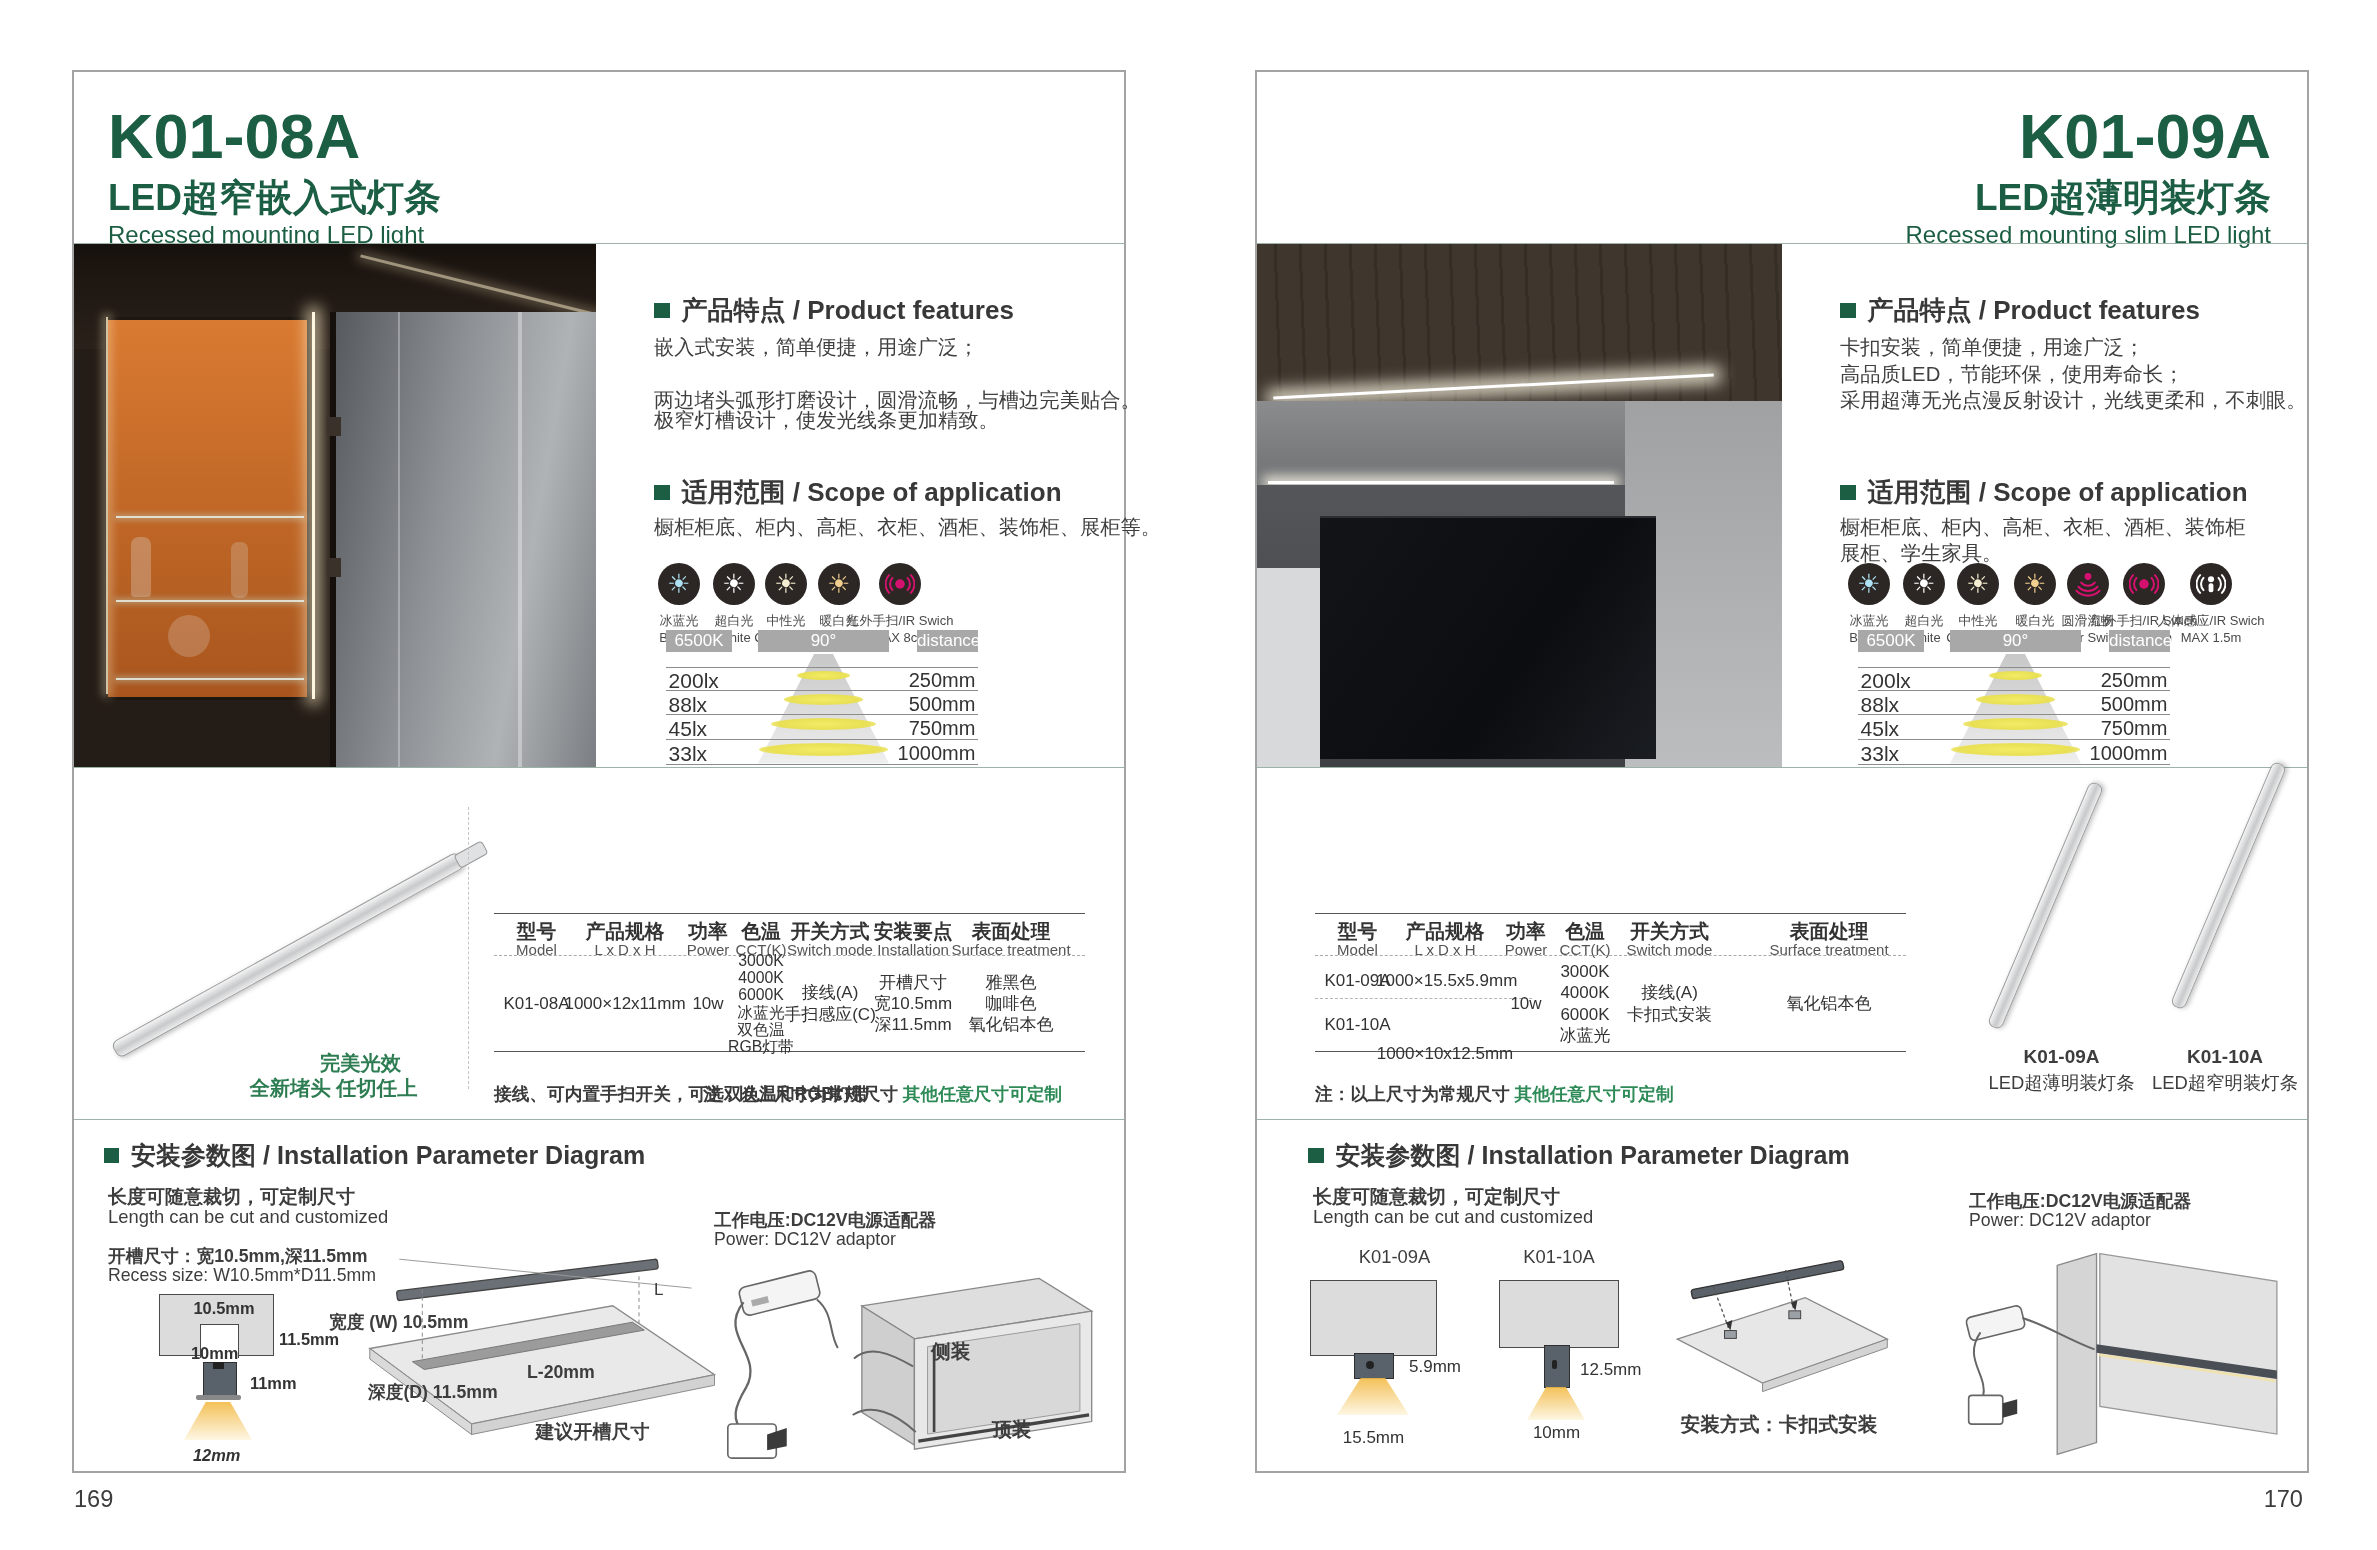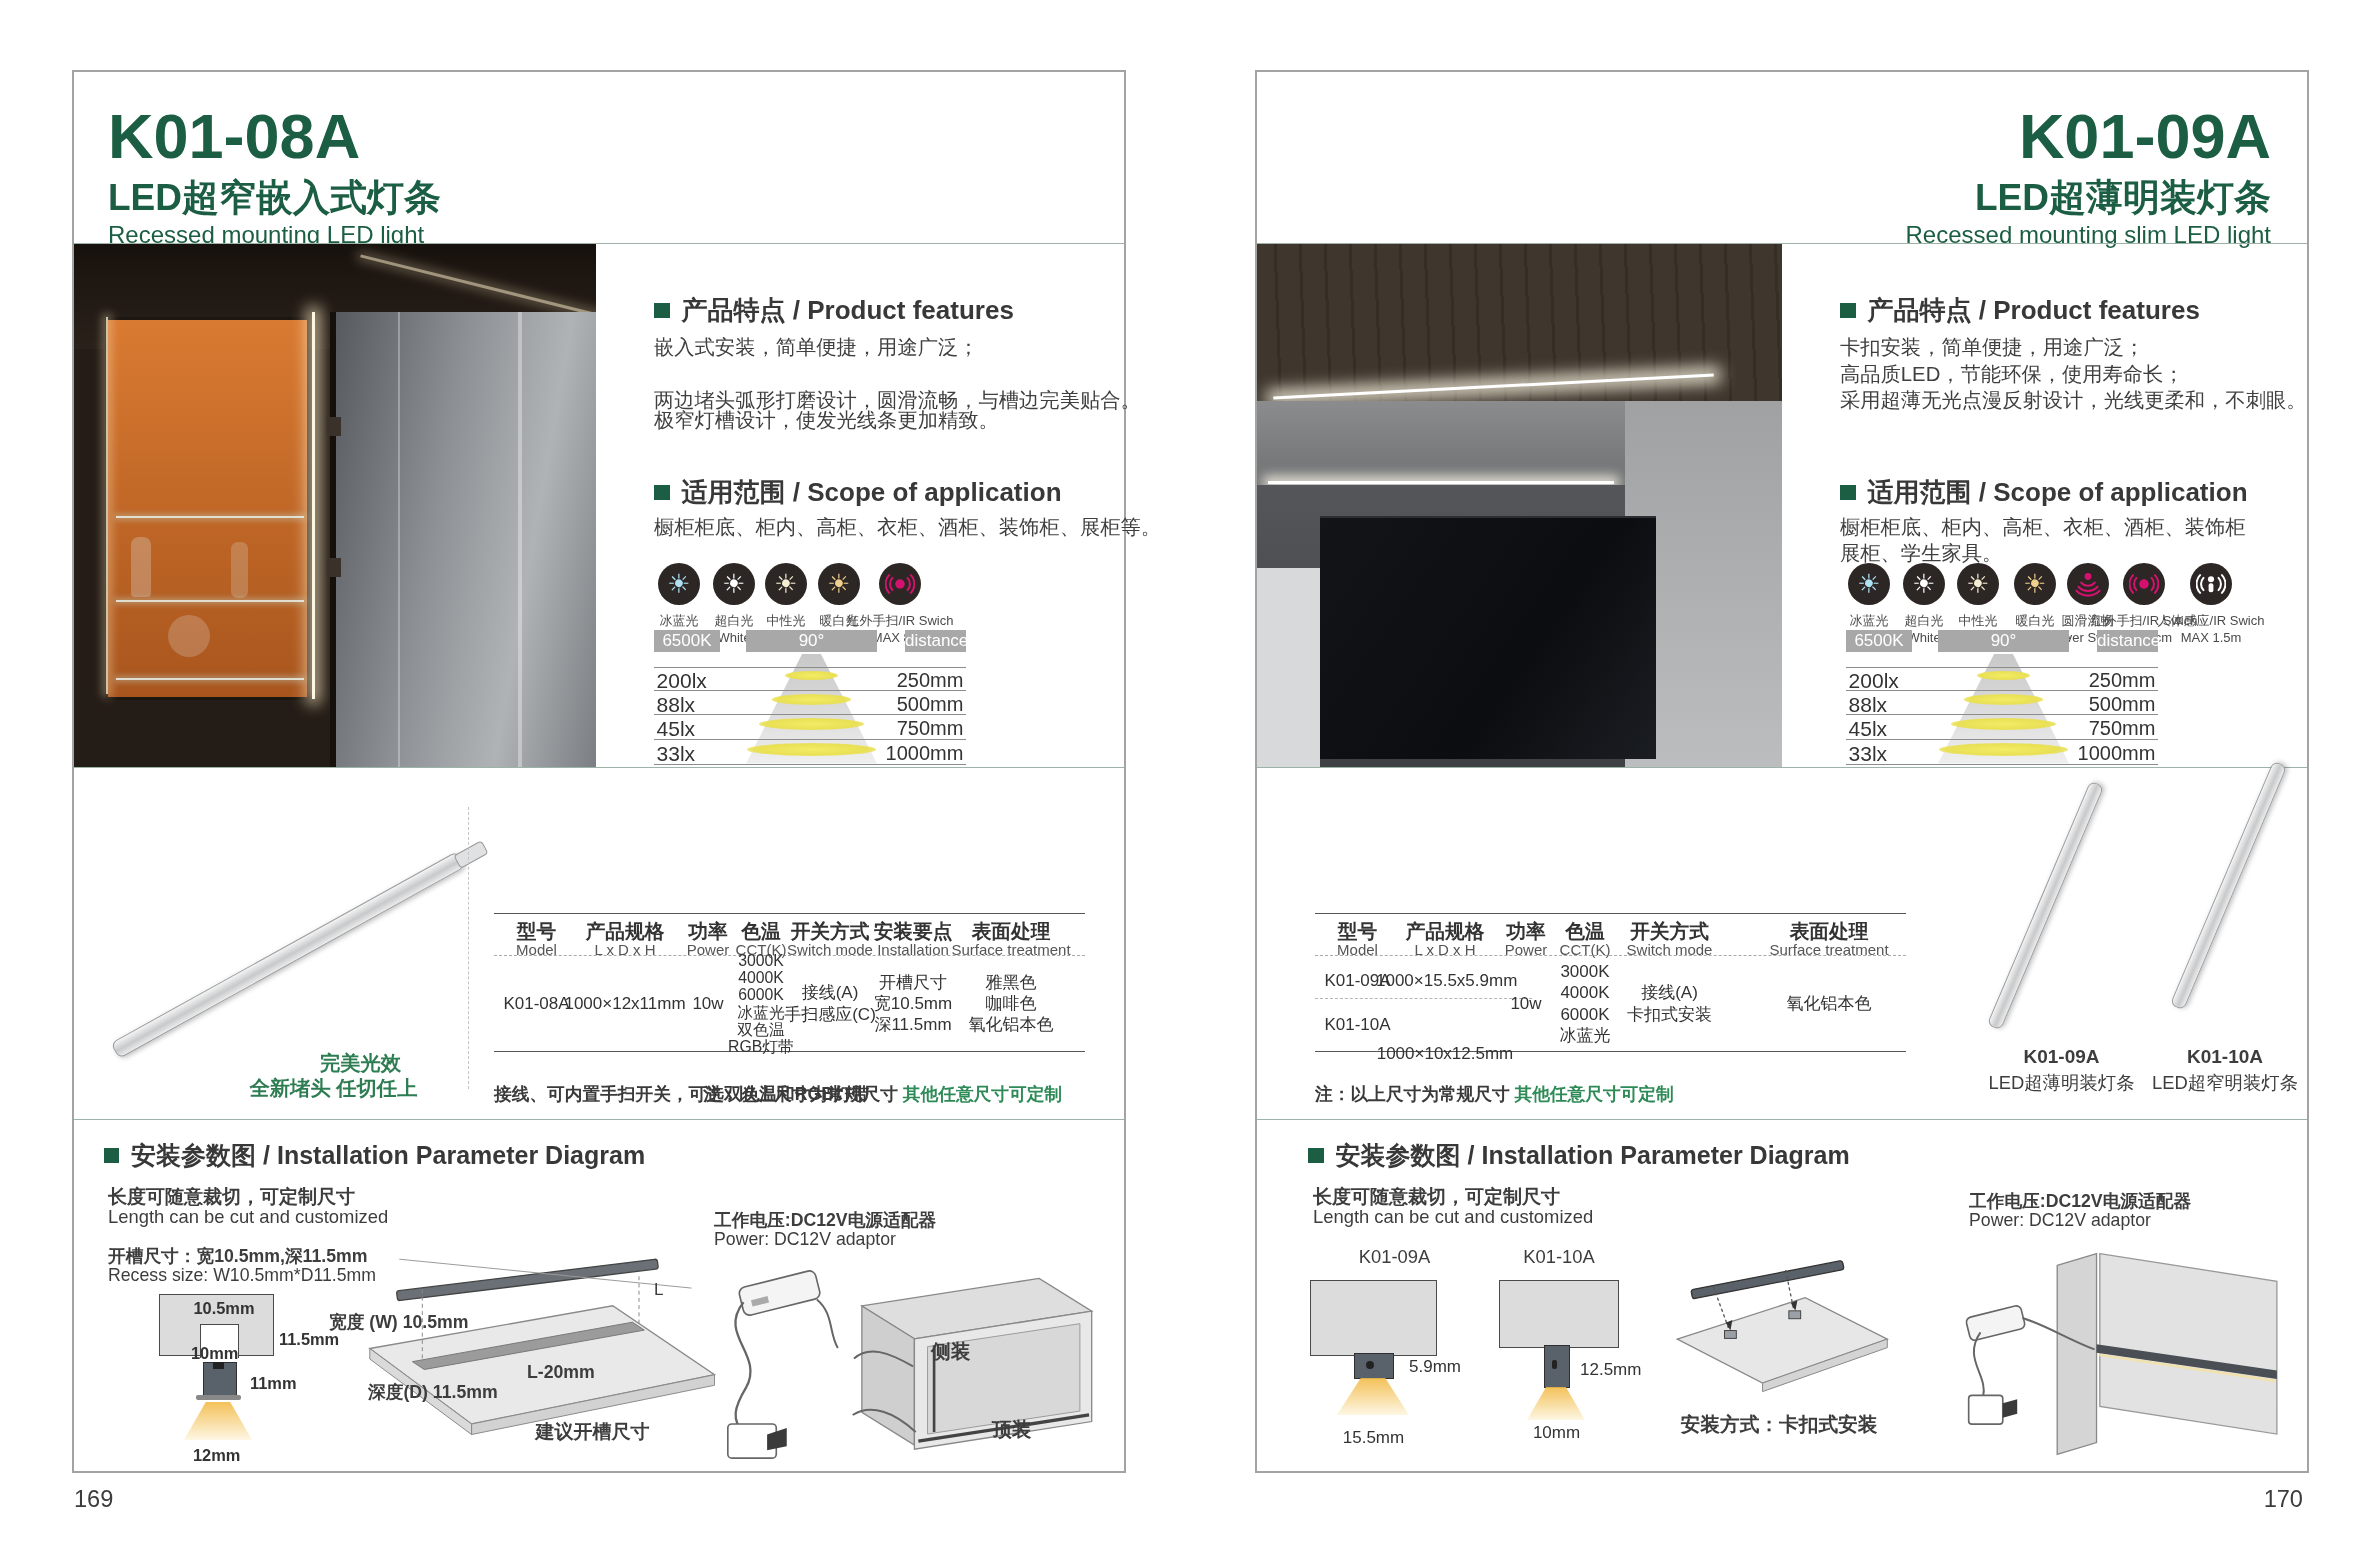--- a/index.html
+++ b/index.html
@@ -13,21 +13,21 @@
   .tcn{font-size:37px;font-weight:bold;color:#1b5e43;line-height:1;}
   .ten{font-size:24px;color:#1b5e43;line-height:1;}
   .sec-h{font-size:26px;font-weight:bold;color:#383838;white-space:nowrap;display:flex;align-items:center;}
   .sec-h .bullet{width:15.8px;height:15.8px;background:#1b5e43;margin-right:11.8px;flex:0 0 auto;}
   .feat{font-size:20.3px;color:#3f3f3f;white-space:nowrap;}
   .icon{position:absolute;text-align:center;}
   .icon .c{width:42px;height:42px;border-radius:50%;background:#2c2724;margin:0 auto 6.6px auto;
            display:flex;align-items:center;justify-content:center;}
   .icon .sun{font-size:26px;line-height:1;}
   .icon .il{font-size:13px;line-height:17px;color:#4a4a4a;white-space:nowrap;}
-  .pm{position:absolute;width:312px;height:138px;}
+  .pm{position:absolute;width:312px;height:138px;margin-left:12px;}
   .pm .chip{position:absolute;background:#a8a8a8;color:#fff;font-size:17px;height:22px;line-height:22px;text-align:center;}
   .pm .rline{position:absolute;left:0;right:0;height:0.7px;background:#8c8c8c;}
   .pm .lx{position:absolute;left:2.6px;font-size:21px;color:#333;}
   .pm .mm{position:absolute;right:2.6px;font-size:20px;color:#333;text-align:right;}
   .pm .cone{position:absolute;left:92px;top:23.6px;width:131px;height:110px;
             background:linear-gradient(180deg,rgba(190,190,190,.85),rgba(225,225,225,.55));
             clip-path:polygon(43% 0,57% 0,100% 100%,0 100%);}
   .pm .ell{position:absolute;border-radius:50%;background:radial-gradient(ellipse at center,#f2ec66 0%,#e9e054 60%,rgba(233,224,84,.2) 100%);}
   .tbl{position:absolute;width:591px;height:139px;}
   .tbl .solid{position:absolute;left:0;right:0;height:1.3px;background:#555;}
@@ -248,21 +248,21 @@
     <div class="panel" style="left:85px;top:1222px;width:113px;height:60px;"></div>
     <div class="abs" style="left:126px;top:1252px;width:37px;height:33px;background:#fff;border-left:1.3px solid #4a4a4a;border-right:1.3px solid #4a4a4a;border-top:1.3px solid #4a4a4a;"></div>
     <div class="dim" style="left:104px;top:1227px;width:92px;text-align:center;">10.5mm</div>
     <div class="dim" style="left:205px;top:1258px;">11.5mm</div>
     <div class="dim" style="left:117px;top:1272px;">10mm</div>
     <div class="profile" style="left:129px;top:1290px;width:31.5px;height:33px;"></div>
     <div class="abs" style="left:139px;top:1290px;width:10.5px;height:6.6px;background:#222;"></div>
     <div class="abs" style="left:122px;top:1323px;width:45px;height:4.6px;background:#888;border-radius:2px;"></div>
     <div class="dim" style="left:176px;top:1302px;">11mm</div>
     <div class="cone-amber" style="left:110px;top:1330px;width:68px;height:38px;clip-path:polygon(32% 0,68% 0,100% 100%,0 100%);"></div>
-    <div class="dim" style="left:119px;top:1374px;">12mm</div>
+    <div class="dim" style="left:119px;top:1374px;font-style:italic;">12mm</div>
 
     <div class="abs" style="left:276px;top:1178px;">
       <svg width="381" height="197" viewBox="0 0 580 300">
         <rect x="70" y="38" width="400" height="15" rx="4" fill="#6b7076" stroke="#444" stroke-width="2" transform="rotate(-7 270 45)"></rect>
         <line x1="75" y1="14" x2="520" y2="58" stroke="#999" stroke-width="1.5"></line>
         <polygon points="30,150 400,85 555,190 185,265" fill="#e9e9e9" stroke="#8a8a8a" stroke-width="2"></polygon>
         <polygon points="185,265 555,190 555,206 185,281" fill="#d2d2d2" stroke="#8a8a8a" stroke-width="1.5"></polygon>
         <polygon points="30,150 185,265 185,281 30,166" fill="#dadada" stroke="#8a8a8a" stroke-width="1.5"></polygon>
         <polygon points="95,170 430,110 448,122 113,182" fill="#9b9b9b" stroke="#777" stroke-width="1.5"></polygon>
         <line x1="110" y1="60" x2="110" y2="165" stroke="#888" stroke-width="1.5" stroke-dasharray="6 5"></line>

